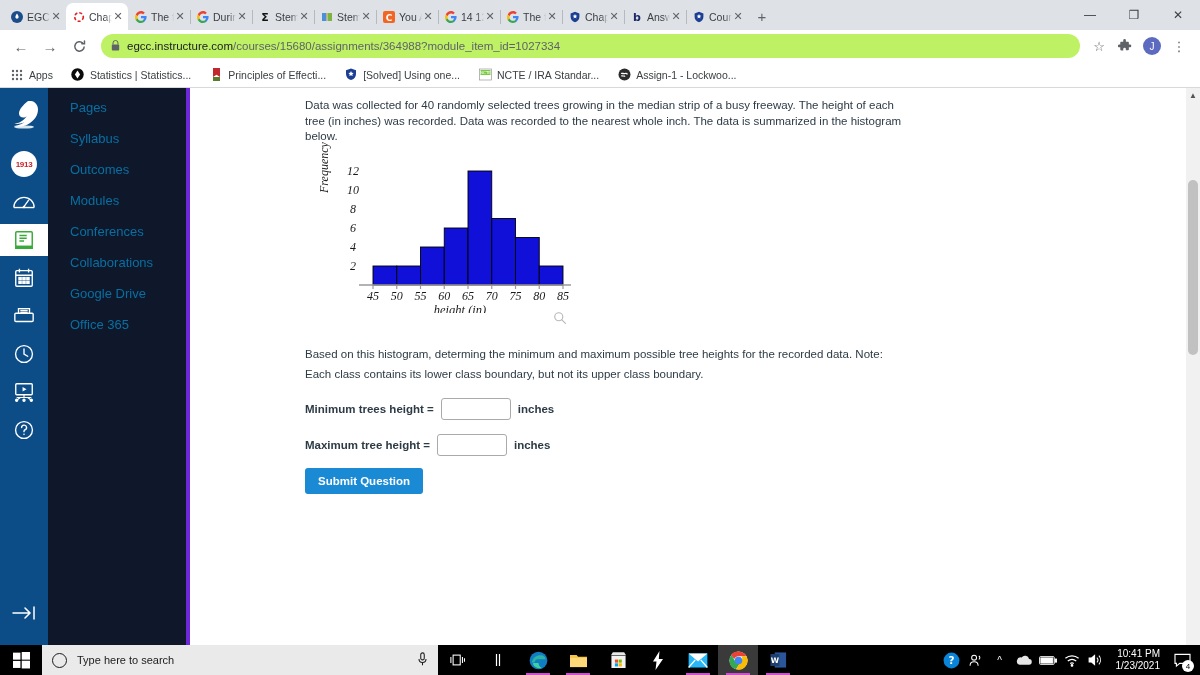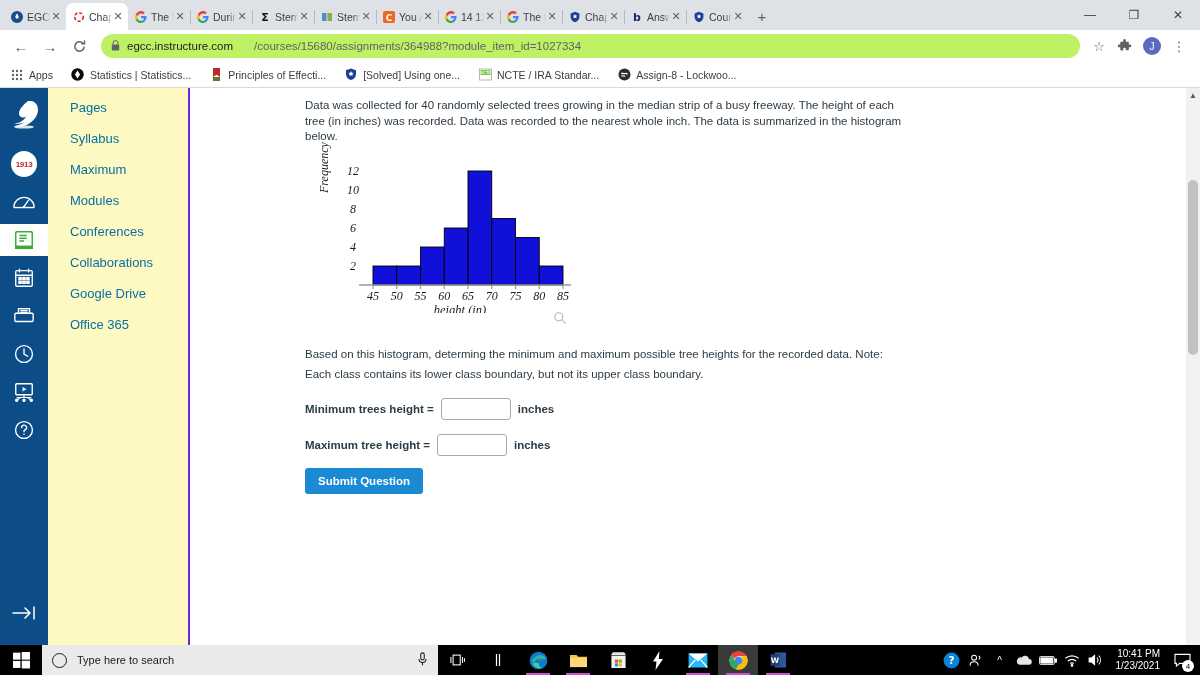--- a/index.html
+++ b/index.html
@@ -46,21 +46,21 @@
              padding: 0 8px; }
   .navbtn { width: 26px; height: 26px; display:flex; align-items:center;
             justify-content:center; color:#5f6368; font-size:15px; margin-right: 3px; }
   .omnibox {
     flex: 1 1 auto; height: 24px; background: #bef264; border-radius: 13px;
     display: flex; align-items: center; padding: 0 10px; margin: 0 6px;
     font-size: 11.5px; color: #202124;
   }
   .omnibox .lock { font-size: 9px; margin-right: 7px; color: #5f6368; }
   .omnibox .urlhost { color: #202124; }
-  .omnibox .urlpath { color: #5f6368; margin-left: 21px; }
+  .omnibox .urlpath { color: #5f6368; }
   .tbicon { width: 26px; height: 26px; display:flex; align-items:center;
             justify-content:center; color:#5f6368; font-size:13px; }
   .avatar { width: 18px; height: 18px; border-radius: 50%; background:#5c6bc0;
             color:#fff; font-size:10px; display:flex; align-items:center;
             justify-content:center; margin: 0 5px; }
 
   
   .bookmarks { height: 26px; background: #fff; display: flex; align-items: center;
                padding: 0 10px; font-size: 10.5px; color: #3c4043;
                border-bottom: 1px solid #d7dadd; }
@@ -78,22 +78,22 @@
                justify-content: center; margin-bottom: 6px; color: #fff; }
   .gnav-item.logo { height: 46px; margin-bottom: 10px; }
   .gnav-item.active { background: #fff; }
   .gnav-collapse { position: absolute; bottom: 24px; left: 0; width: 48px;
                    display:flex; align-items:center; justify-content:center; color:#fff; }
   .badge1913 { width: 26px; height: 26px; border-radius: 50%; background: #fff;
                color: #c1272d; font-size: 8px; font-weight: bold; display:flex;
                align-items:center; justify-content:center; letter-spacing: -0.3px; }
 
   
-  .cnav { width: 142px; background: #fef9c3; padding-top: 4px; flex: 0 0 142px;
-          border-right: 2px solid #6d28d9; }
+  .cnav { width: 142px; background: #0f172a; padding-top: 4px; flex: 0 0 142px;
+          border-right: 4px solid #6d28d9; }
   .cnav-item { padding: 8px 0 8px 22px; font-size: 13px; color: #0770a3;
                line-height: 15px; }
 
   
   .content { flex: 1 1 auto; padding: 10px 0 0 0; position: relative; overflow: hidden; }
   .qtext { width: 600px; margin-left: 115px; font-size: 11.5px; color: #2d3b45;
            line-height: 15.5px; }
   .qtext2 { width: 600px; margin-left: 115px; font-size: 11.5px; color: #2d3b45;
             line-height: 20px; margin-top: 16px; }
 
@@ -403,21 +403,21 @@
       <span>NCTE / IRA Standar...</span>
     </div>
     <div class="bm">
       <span class="bmico">
         <svg width="13" height="13" viewBox="0 0 13 13">
             <circle cx="6.5" cy="6.5" r="6" fill="#2b2b2b"></circle>
             <path d="M3 5.5c1.5-.6 2.5.6 4 0s2.5.8 2.5.8" stroke="#fff" stroke-width="1.3" fill="none"></path>
             <path d="M3.2 8c1.5-.6 2.5.6 4 0" stroke="#fff" stroke-width="1.2" fill="none"></path>
           </svg>
       </span>
-      <span>Assign-8 - Lockwoo...</span>
+      <span>Assign-1 - Lockwoo...</span>
     </div>
   </div>
 
   <div class="page">
 
     <div class="gnav">
       <div class="gnav-item logo">
         <svg width="36" height="36" viewBox="0 0 36 36" fill="#fff">
           <path d="M22 4c-5 4-9 8.5-9 12.5 0 2.6 2 4 4.2 4 1.3 0 2.6-.5 3.6-1.6-3.3 5-7.6 7.3-12.8 7.8 0 0 6 1 10.3-1.4 0 0-4 3.4-10.7 3.6 0 0 8 2.3 14-1.3C28.6 23.4 32 18 32 12.4 32 8 29 4.4 25 4z"></path>
           <ellipse cx="18" cy="30" rx="10" ry="1.6" opacity=".85"></ellipse>
@@ -486,21 +486,21 @@
       <div class="gnav-collapse">
         <svg width="26" height="16" viewBox="0 0 26 16" fill="none" stroke="#fff" stroke-width="1.5">
           <path d="M2 8h17M14 3l5 5-5 5M23 2v12" stroke-linecap="round"></path>
         </svg>
       </div>
     </div>
 
     <div class="cnav">
       <div class="cnav-item">Pages</div>
       <div class="cnav-item">Syllabus</div>
-      <div class="cnav-item">Maximum</div>
+      <div class="cnav-item">Outcomes</div>
       <div class="cnav-item">Modules</div>
       <div class="cnav-item">Conferences</div>
       <div class="cnav-item">Collaborations</div>
       <div class="cnav-item">Google Drive</div>
       <div class="cnav-item">Office 365</div>
     </div>
 
     <div class="content">
 
       <div class="qtext">Data was collected for 40 randomly selected trees growing in the median strip of a busy freeway. The height of each tree (in inches) was recorded. Data was recorded to the nearest whole inch. The data is summarized in the histogram below.</div>

